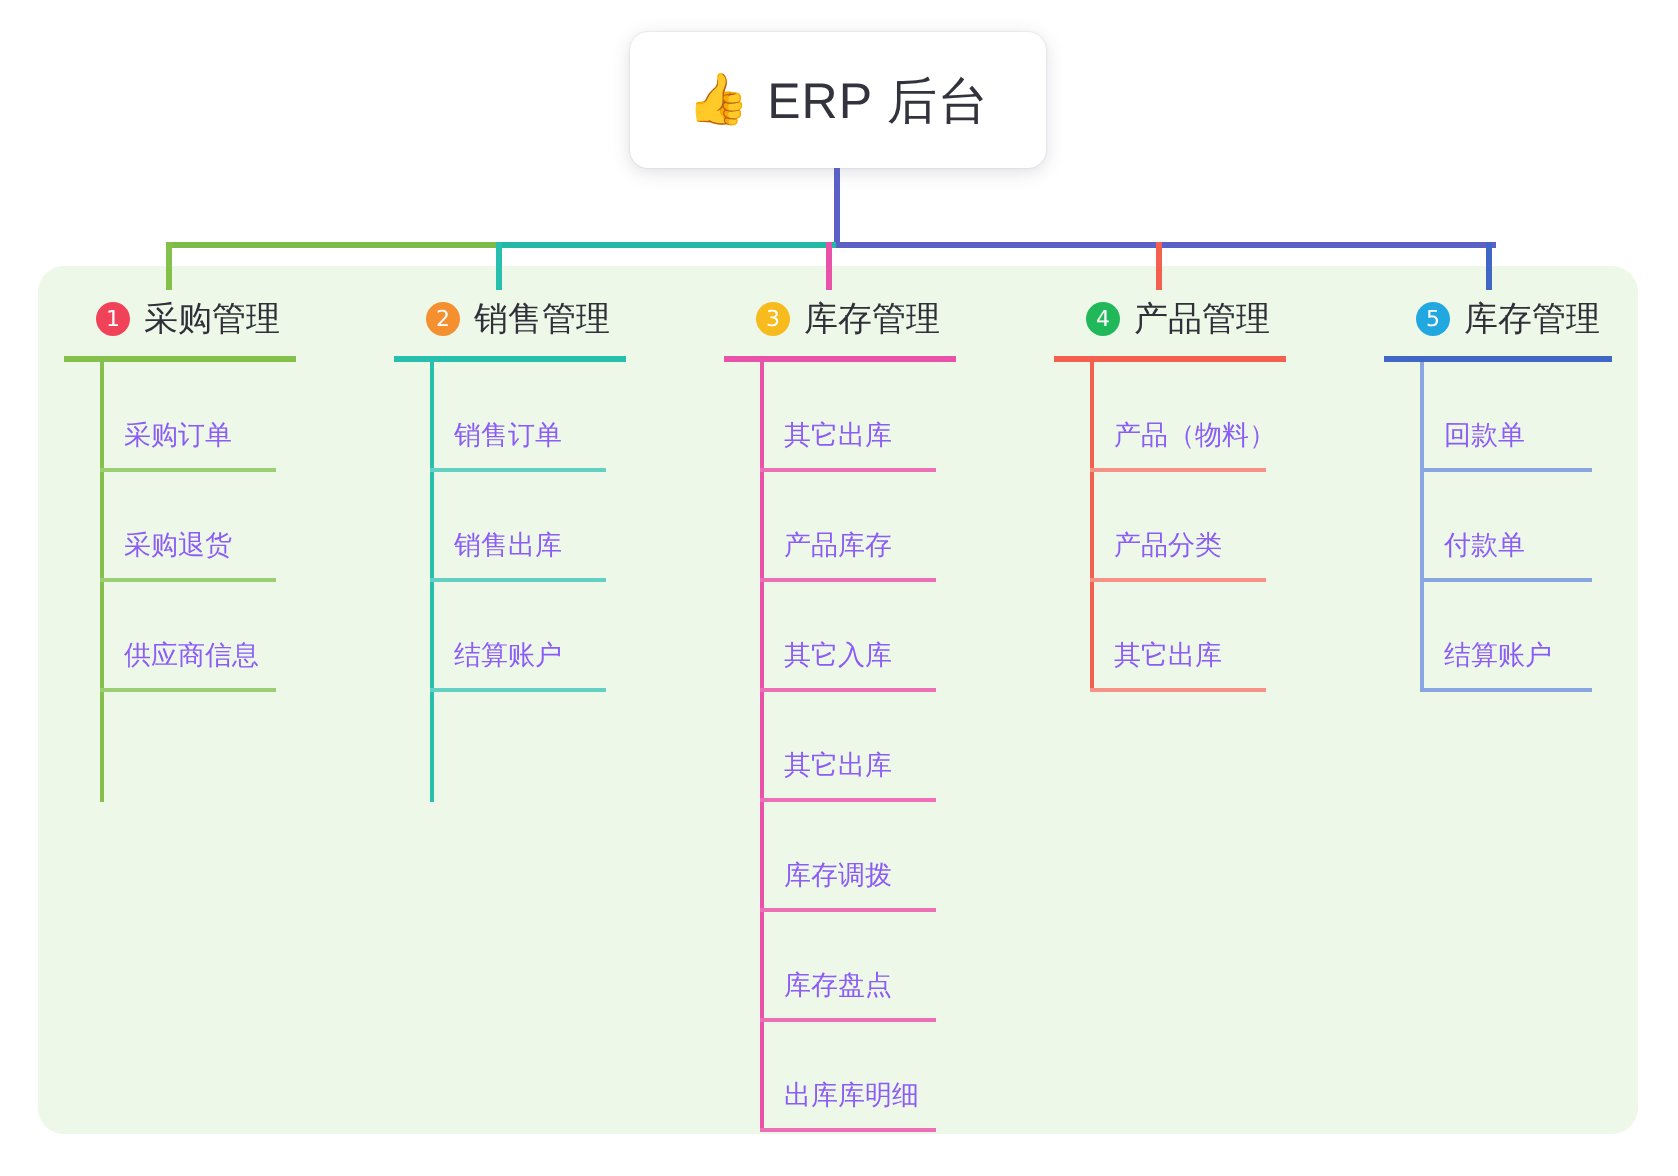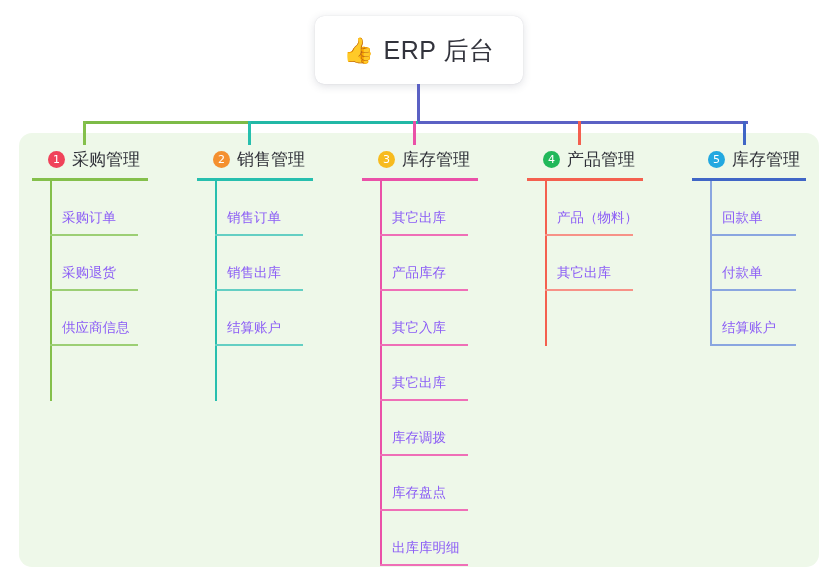--- a/index.html
+++ b/index.html
@@ -257,20 +257,24 @@
         <span class="col-title">产品管理</span>
       </div>
       <div class="col-rule" style="width: 116px; background: rgb(244, 96, 79);"></div>
       <div class="leaves">
         <div class="spine" style="background: rgb(244, 96, 79); height: 165px;"></div>
         <div class="leaf">
           <span class="leaf-label">产品（物料）</span>
           <div class="leaf-rule" style="background: rgb(247, 146, 135); width: 88px;"></div>
         </div>
         <div class="leaf">
+          <span class="leaf-label">产品分类</span>
+          <div class="leaf-rule" style="background: rgb(247, 146, 135); width: 88px;"></div>
+        </div>
+        <div class="leaf">
           <span class="leaf-label">其它出库</span>
           <div class="leaf-rule" style="background: rgb(247, 146, 135); width: 88px;"></div>
         </div>
       </div>
     </div>
     <div class="column" style="left: 692px;">
       <div class="col-head">
         <span class="badge" style="background: rgb(34, 168, 224);">5</span>
         <span class="col-title">库存管理</span>
       </div>

